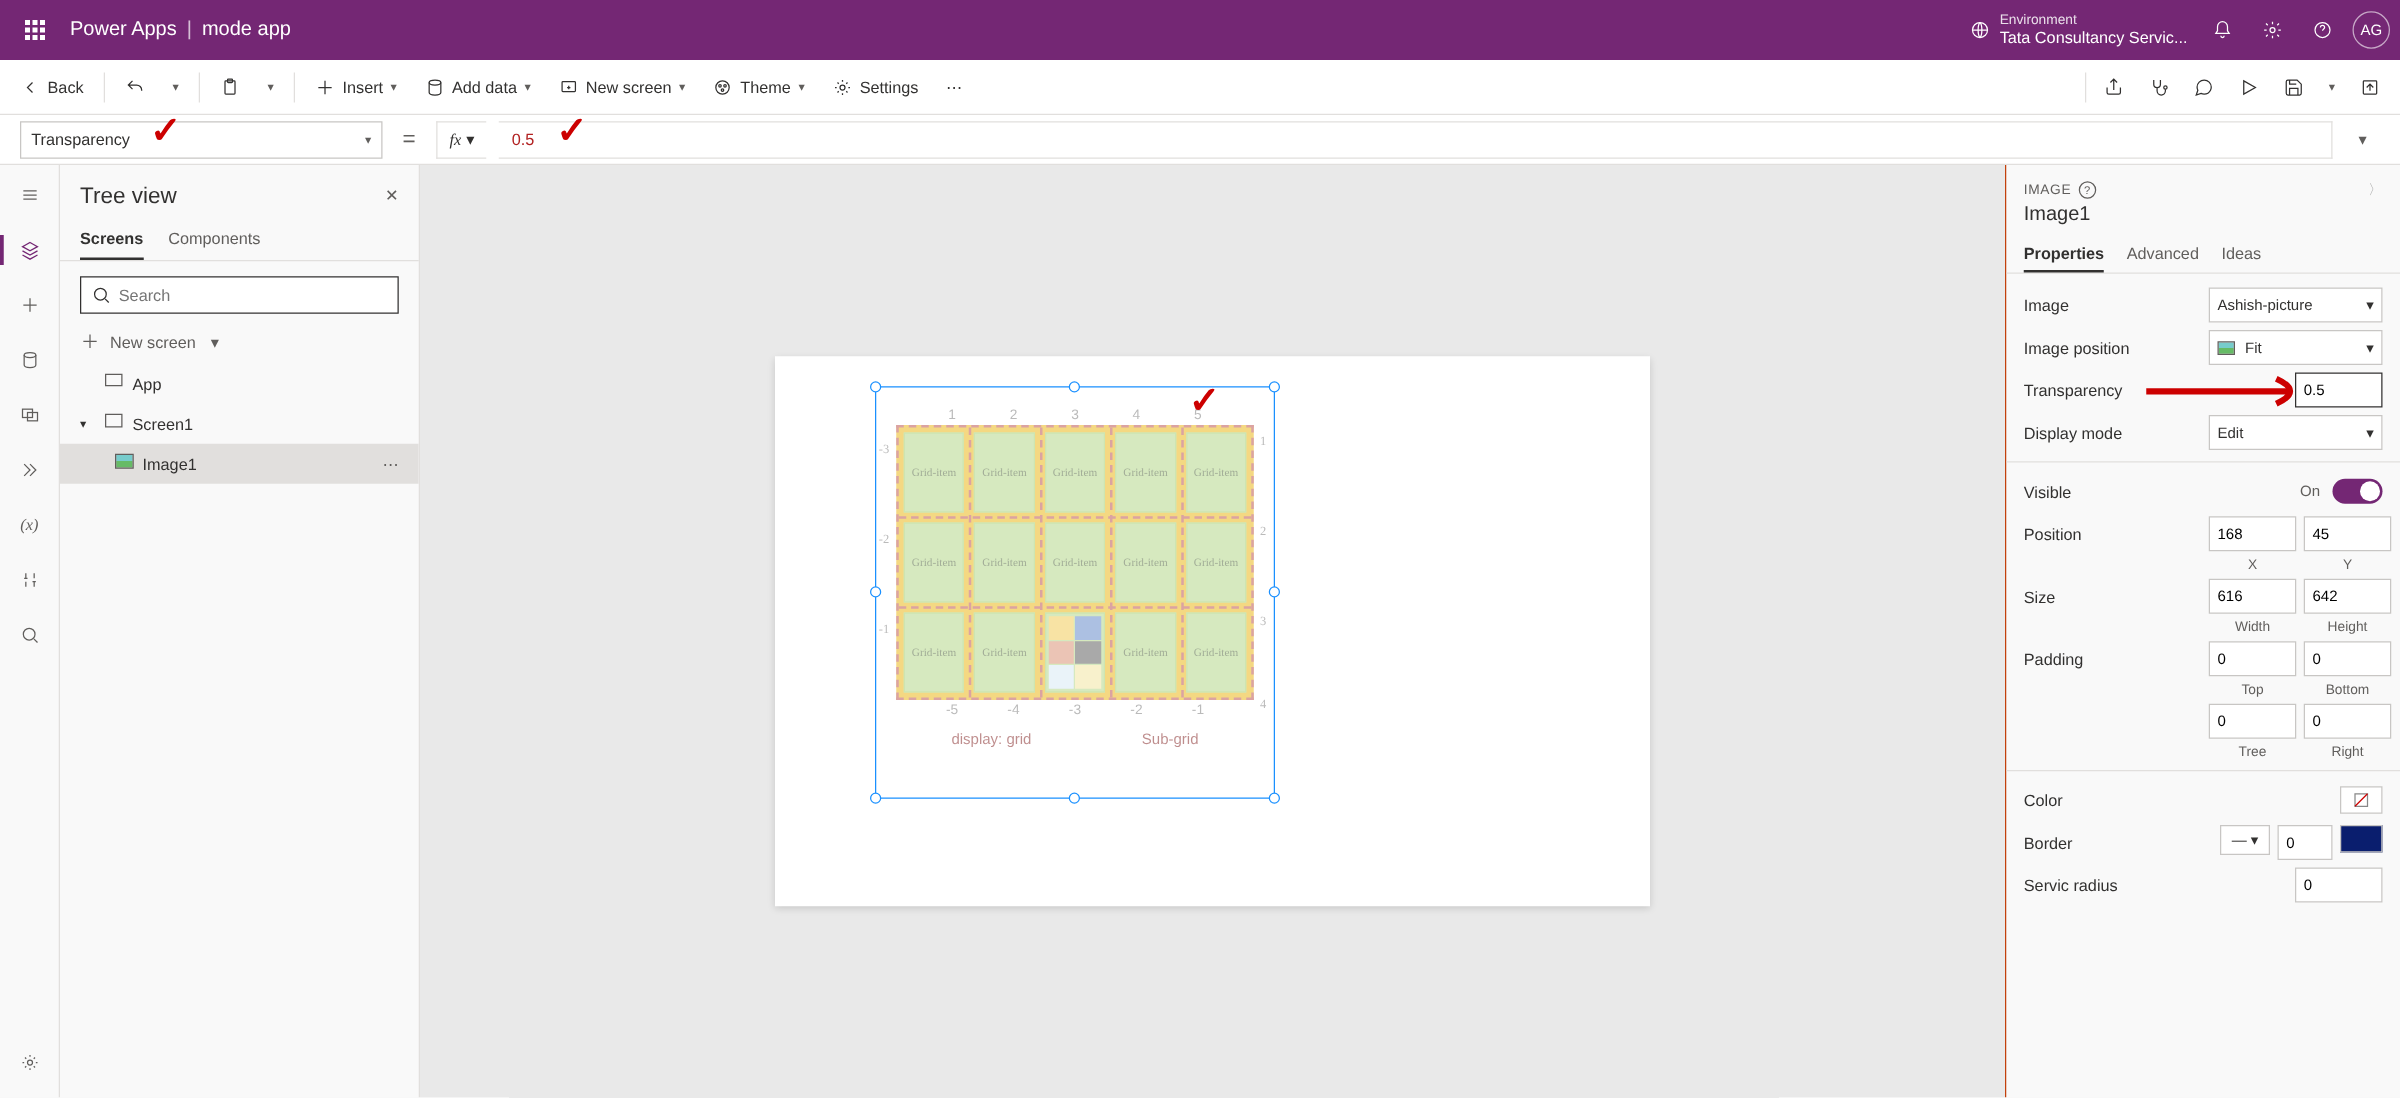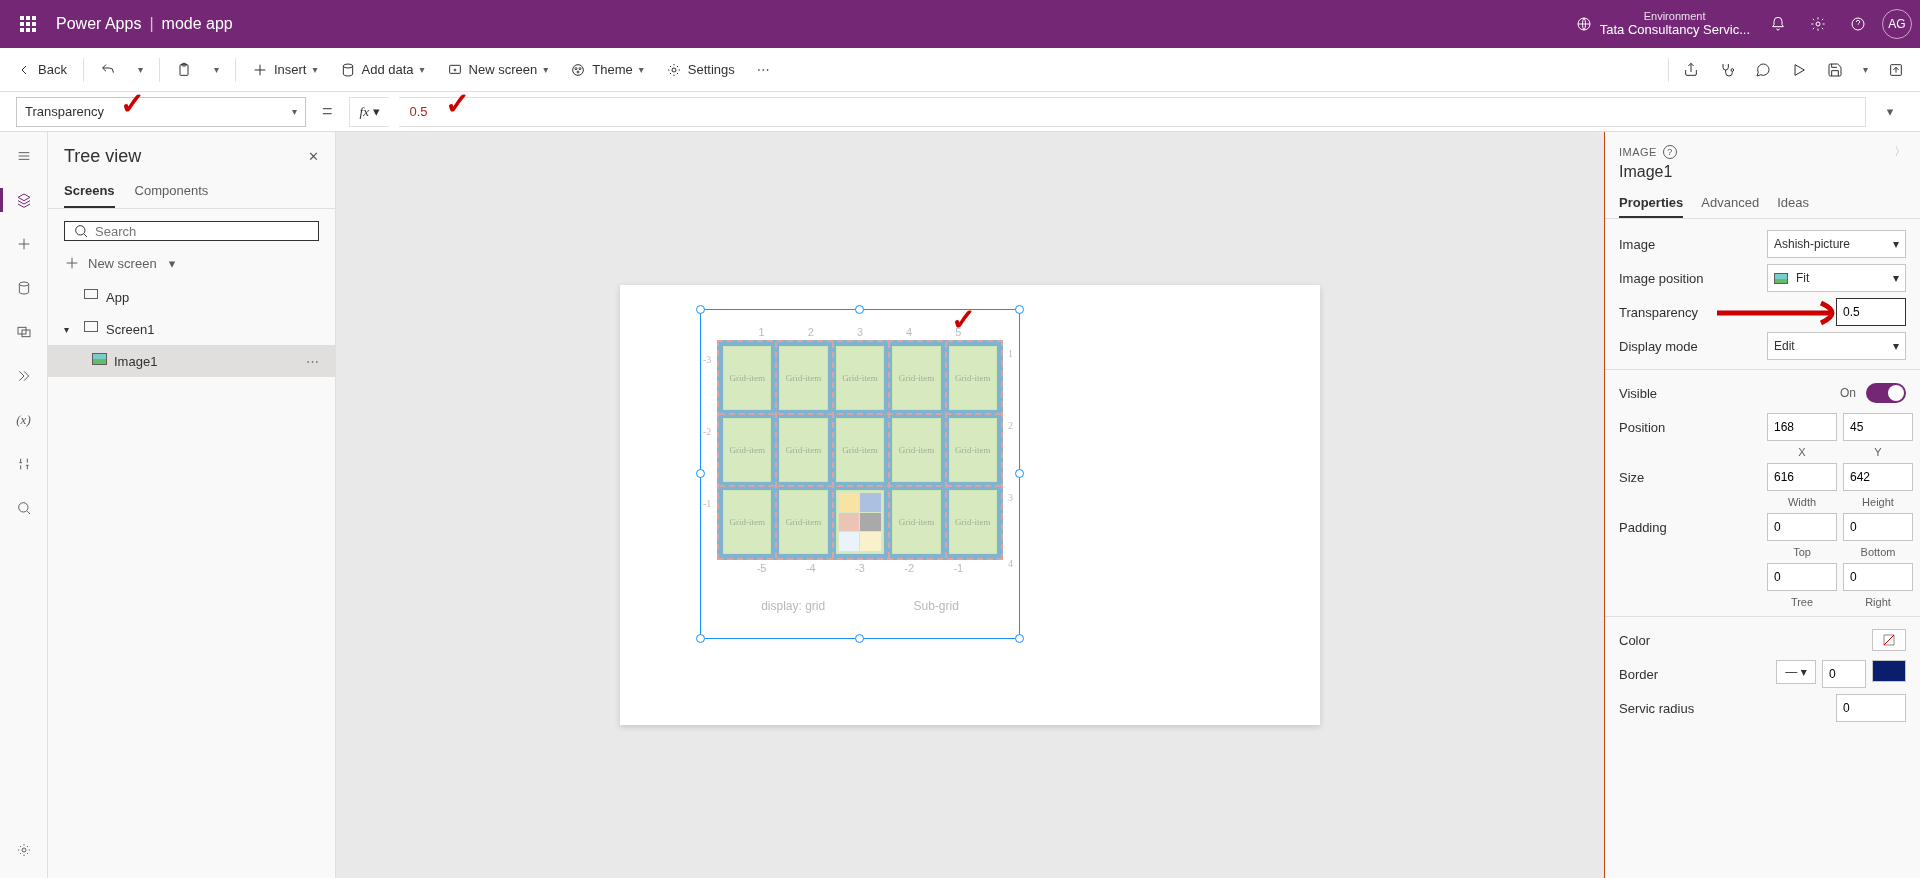--- a/index.html
+++ b/index.html
@@ -8,21 +8,21 @@
 
 .top-header { height:48px; background:#742774; color:#fff; display:flex; align-items:center; padding:0 8px; }
 .top-header .waffle { width:40px; height:40px; display:flex; align-items:center; justify-content:center; cursor:pointer; }
 .waffle-grid { display:grid; grid-template-columns:repeat(3,4px); grid-template-rows:repeat(3,4px); gap:2px; }
 .waffle-grid span { width:4px; height:4px; background:#fff; }
 .top-header .title { font-size:16px; margin-left:8px; display:flex; align-items:center; gap:8px; }
 .top-header .title .sep { opacity:.7; }
 .top-header .spacer { flex:1; }
 .top-header .env { display:flex; align-items:center; gap:8px; margin-right:8px; }
 .top-header .env-text { line-height:1.15; }
-.top-header .env-text .lab { font-size:11px; opacity:.85;margin-left:44px; }
+.top-header .env-text .lab { font-size:11px; opacity:.85; }
 .top-header .env-text .val { font-size:13px; }
 .top-header .hicon { width:40px; height:40px; display:flex; align-items:center; justify-content:center; cursor:pointer; }
 .avatar { width:30px; height:30px; border-radius:50%; border:1px solid rgba(255,255,255,.6); display:flex; align-items:center; justify-content:center; font-size:12px; margin-left:4px; }
 
 
 .ribbon { height:44px; border-bottom:1px solid #e1dfdd; display:flex; align-items:center; padding:0 6px; gap:2px; background:#fff; }
 .ribbon .rbtn { height:36px; display:flex; align-items:center; gap:6px; padding:0 10px; cursor:pointer; border-radius:2px; }
 .ribbon .sep { width:1px; height:24px; background:#e1dfdd; margin:0 4px; }
 .ribbon .chev { font-size:10px; color:#605e5c; }
 .ribbon .right { margin-left:auto; display:flex; align-items:center; }
@@ -47,21 +47,21 @@
 .left-rail .bottom { margin-top:auto; margin-bottom:8px; }
 
 
 .tree-panel { width:288px; background:#f9f9f9; border-right:1px solid #e1dfdd; display:flex; flex-direction:column; }
 .tree-head { display:flex; align-items:center; justify-content:space-between; padding:14px 16px 8px; }
 .tree-head h2 { font-size:18px; font-weight:400; }
 .tree-head .close { cursor:pointer; color:#605e5c; }
 .tree-tabs { display:flex; gap:20px; padding:0 16px; border-bottom:1px solid #e1dfdd; }
 .tree-tabs .tab { padding:8px 0; cursor:pointer; color:#605e5c; }
 .tree-tabs .tab.active { color:#323130; border-bottom:2px solid #323130; font-weight:600; }
-.search-box { margin:12px 16px 8px; height:20px; border:1px solid #323130; display:flex; align-items:center; padding:0 8px; gap:6px; background:#fff; }
+.search-box { margin:12px 16px 8px; height:30px; border:1px solid #323130; display:flex; align-items:center; padding:0 8px; gap:6px; background:#fff; }
 .search-box input { border:none; outline:none; flex:1; font-size:13px; }
 .new-screen-btn { display:flex; align-items:center; gap:8px; padding:6px 16px; cursor:pointer; color:#605e5c; }
 .tree-list { flex:1; overflow:auto; padding-top:4px; }
 .tree-item { display:flex; align-items:center; height:32px; padding:0 16px; gap:6px; cursor:pointer; }
 .tree-item .ind { width:14px; }
 .tree-item .icn { width:16px; height:16px; }
 .tree-item.selected { background:#e1dfdd; }
 .tree-item .more { margin-left:auto; color:#605e5c; }
 .app-icn { border:1px solid #605e5c; width:14px; height:10px; display:block; position:relative; }
 .screen-icn { width:14px; height:11px; border:1px solid #605e5c; display:block; }
@@ -71,29 +71,29 @@
 .canvas-area { flex:1; background:#e9e9e9; position:relative; display:flex; align-items:center; justify-content:center; }
 .canvas-frame { background:#fff; box-shadow:0 2px 6px rgba(0,0,0,.15); position:relative; }
 .selection-box { position:absolute; border:1px solid #1a90ff; }
 .sel-handle { position:absolute; width:9px; height:9px; background:#fff; border:1px solid #1a90ff; border-radius:50%; }
 .sel-handle.tl{top:-5px;left:-5px;} .sel-handle.tr{top:-5px;right:-5px;} .sel-handle.bl{bottom:-5px;left:-5px;} .sel-handle.br{bottom:-5px;right:-5px;}
 .sel-handle.tm{top:-5px;left:50%;margin-left:-5px;} .sel-handle.bm{bottom:-5px;left:50%;margin-left:-5px;}
 .sel-handle.ml{left:-5px;top:50%;margin-top:-5px;} .sel-handle.mr{right:-5px;top:50%;margin-top:-5px;}
 
 .grid-img { position:absolute; inset:16px 16px 40px 16px; opacity:.5; }
 .grid-labels-row { display:flex; gap:0; font-family:Georgia,serif; font-size:11px; color:#777; justify-content:space-around; padding:0 20px 2px; }
-.grid-body { border:2px dashed #b94a48; display:grid; grid-template-columns:repeat(5,1fr); grid-template-rows:repeat(3,1fr); gap:8px; padding:4px; background:#0369a1; position:relative; height:220px; }
+.grid-body { border:2px dashed #b94a48; display:grid; grid-template-columns:repeat(5,1fr); grid-template-rows:repeat(3,1fr); gap:8px; padding:4px; background:#eab308; position:relative; height:220px; }
 .cell { background:#aed581; border:1px solid #9ccc65; display:flex; align-items:center; justify-content:center; font-family:Georgia,serif; font-size:9px; color:#455a30; }
 .subcell-grid { display:grid; grid-template-columns:1fr 1fr; grid-template-rows:1fr 1fr 1fr; gap:1px; width:100%; height:100%; padding:2px; }
 .sc{ }
 .grid-body::before,.grid-body::after{content:"";position:absolute;border:0 dashed #b94a48;}
 .vline { position:absolute; top:0; bottom:0; border-left:2px dashed #b94a48; }
 .hline { position:absolute; left:0; right:0; border-top:2px dashed #b94a48; }
 .side-nums { position:absolute; font-family:Georgia,serif; font-size:10px; color:#777; }
-.captions { display:flex; justify-content:space-around; margin-top:23px; font-family:Georgia,serif; font-size:12px; color:#737373; }
+.captions { display:flex; justify-content:space-around; margin-top:8px; font-family:Georgia,serif; font-size:12px; color:#7f1d1d; }
 
 
 .props-panel { width:316px; background:#f9f9f9; border-left:1px solid #c2410c; display:flex; flex-direction:column; overflow:auto; }
 .props-head { padding:12px 14px 0; }
 .props-head .type { display:flex; align-items:center; gap:6px; color:#605e5c; font-size:11px; letter-spacing:.5px; }
 .props-head .type .q { width:14px; height:14px; border:1px solid #605e5c; border-radius:50%; display:flex; align-items:center; justify-content:center; font-size:9px; }
 .props-head .type .arrow { margin-left:auto; color:#aaa; }
 .props-head .name { font-size:16px; margin-top:4px; }
 .props-tabs { display:flex; gap:18px; padding:8px 14px 0; border-bottom:1px solid #e1dfdd; }
 .props-tabs .ptab { padding:6px 0; cursor:pointer; color:#605e5c; }

